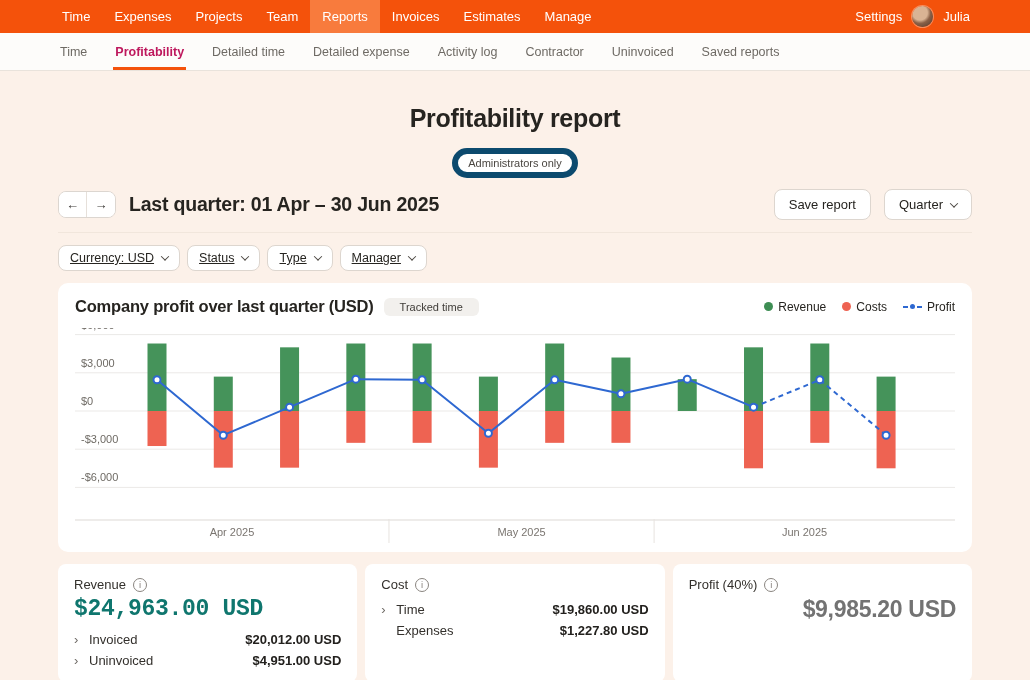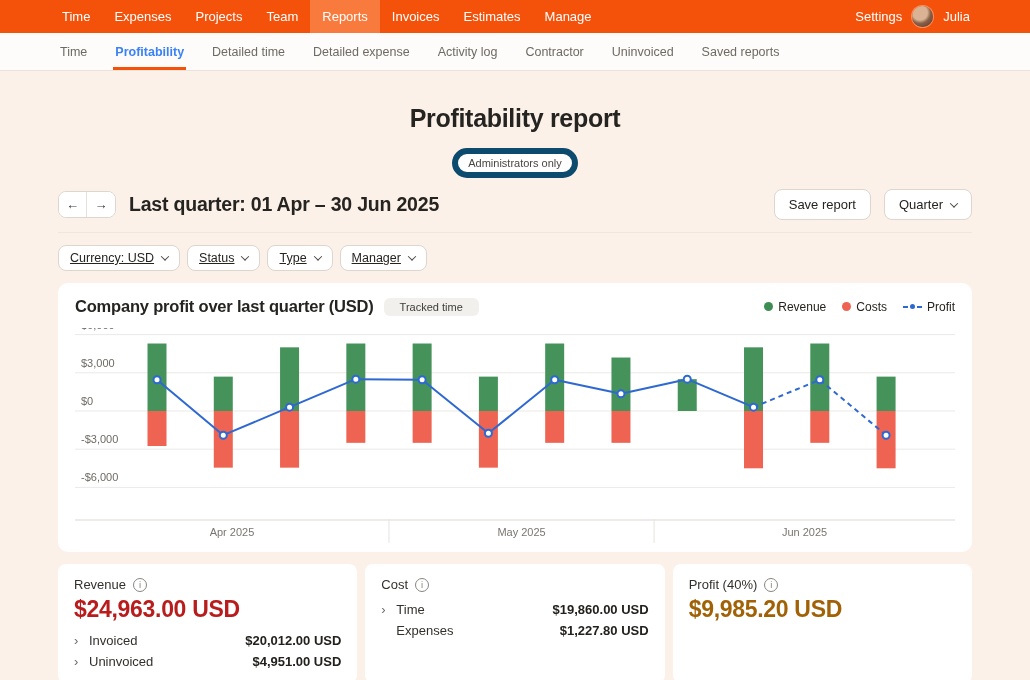--- a/index.html
+++ b/index.html
@@ -11,21 +11,21 @@
   .topnav { height:33px; background:#F4520B; display:flex; align-items:stretch; padding-left:50px; flex:0 0 auto; }
   .topnav-items { display:flex; align-items:stretch; }
   .topnav-item { color:#fff; font-size:13px; padding:0 12px; display:flex; align-items:center; cursor:pointer; }
   .topnav-item.active { background:#F87B3D; }
   .topnav-right { margin-left:auto; display:flex; align-items:center; gap:10px; padding-right:60px; color:#fff; font-size:13px; }
   .avatar { width:21px; height:21px; border-radius:50%; background:radial-gradient(circle at 38% 32%, #d9b394 0 38%, #8a6148 55%, #4c332a 100%); box-shadow:0 0 0 1px rgba(255,255,255,.35); }
 
   
   .subnav { height:38px; background:#FDFCFA; border-bottom:1px solid #E9E3DC; display:flex; align-items:stretch; padding-left:46px; flex:0 0 auto; }
   .subnav-item { position:relative; font-size:12.5px; color:#6E6A64; padding:0 14px; display:flex; align-items:center; cursor:pointer; }
-  .subnav-item.active { color:#3b82f6; font-weight:bold; }
+  .subnav-item.active { color:#be185d; font-weight:bold; }
   .subnav-item.active::after { content:""; position:absolute; left:12px; right:12px; bottom:0; height:3px; background:#F4520B; }
 
   
   .content { padding:0 58px; flex:1 1 auto; }
   .title-row { margin-top:33px; display:flex; align-items:center; gap:15px;flex-direction:column; }
   .page-title { font-size:25px; font-weight:bold; letter-spacing:-.3px; }
   .pill-badge { font-size:11px; color:#4A4641; border:6px solid #0c4a6e; background:#fff; border-radius:999px; padding:3px 10px; }
 
   .date-row { margin-top:11px; display:flex; align-items:center; gap:13px; }
   .arrow-group { display:flex; background:#fff; border:1px solid #DCD6D0; border-radius:8px; overflow:hidden; }
@@ -221,21 +221,21 @@
           <circle cx="811.08" cy="107.19333333333333" r="3.5" fill="#FFFFFF" stroke="#2E68D1" stroke-width="2"></circle>
         </svg>
     </section>
 
     <section class="cards" id="summary-cards">
         <div class="sum-card">
           <div class="sum-label-row">
             <span>Revenue</span>
             <i class="info-icon">i</i>
           </div>
-          <div class="sum-value" style="color: #b91c1c;">$24,963.00 USD</div>
+          <div class="sum-value" style="color: #0f766e; font-family: Liberation Mono, monospace;">$24,963.00 USD</div>
           <div class="sum-rows">
             <div class="sum-row">
               <span class="row-chev">›</span>
               <span class="row-label">Invoiced</span>
               <span class="row-value">$20,012.00 USD</span>
             </div>
             <div class="sum-row">
               <span class="row-chev">›</span>
               <span class="row-label">Uninvoiced</span>
               <span class="row-value">$4,951.00 USD</span>
@@ -258,18 +258,18 @@
               <span class="row-label">Expenses</span>
               <span class="row-value">$1,227.80 USD</span>
             </div>
           </div>
         </div>
         <div class="sum-card">
           <div class="sum-label-row">
             <span>Profit (40%)</span>
             <i class="info-icon">i</i>
           </div>
-          <div class="sum-value" style="color: #a16207;">$9,985.20 USD</div>
+          <div class="sum-value" style="color: #737373; text-align: right;">$9,985.20 USD</div>
         </div>
       </section>
 
   </main>
 </div>
 
 </body></html>

